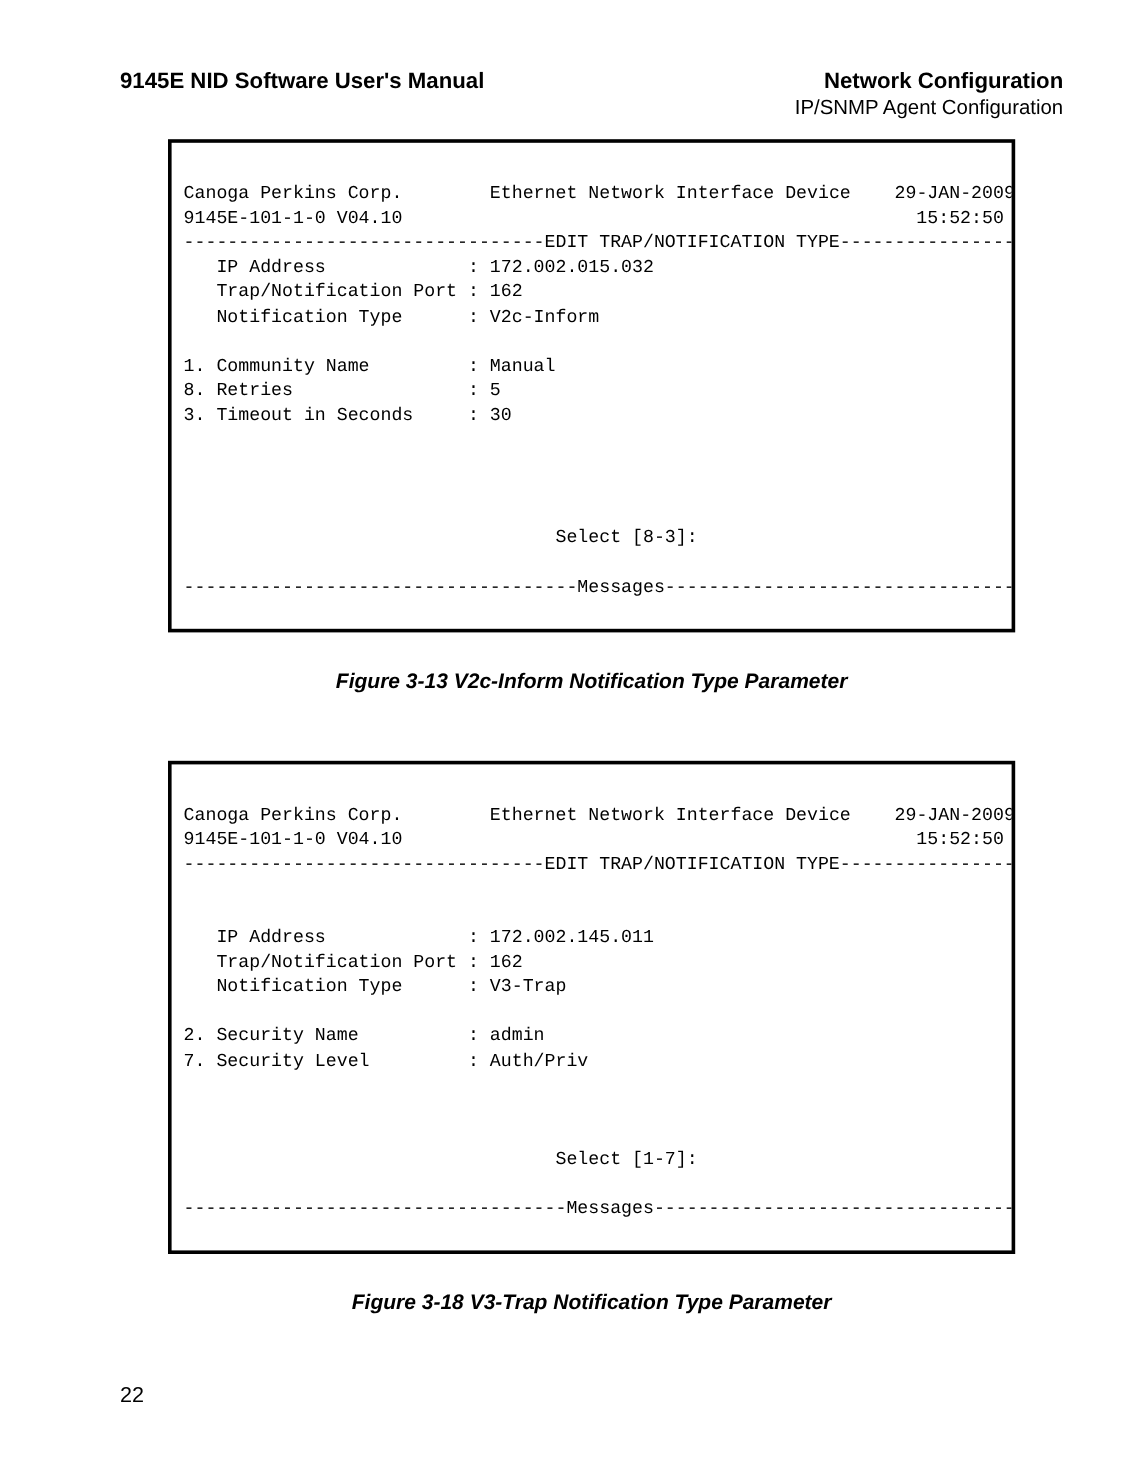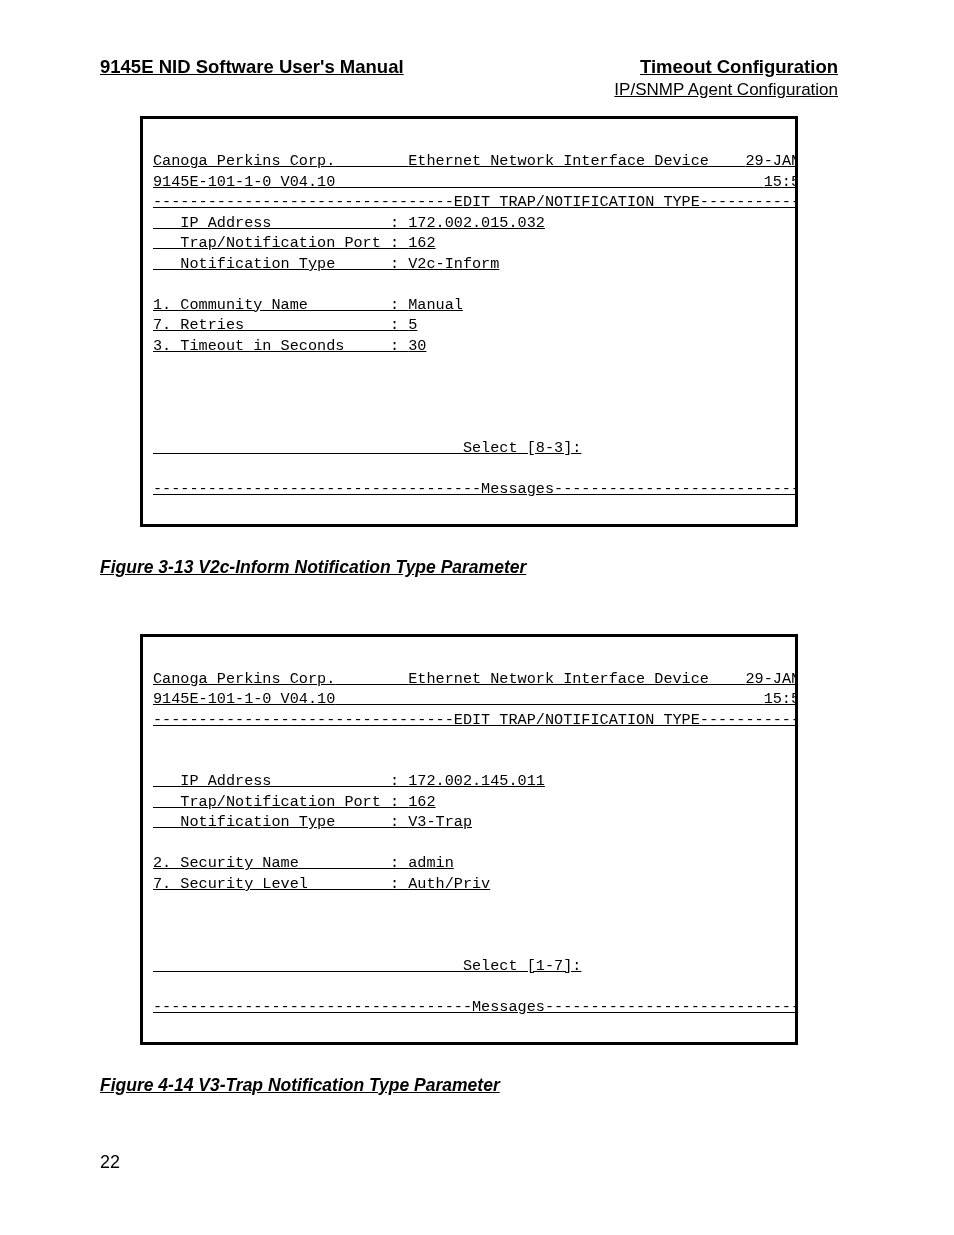--- a/index.html
+++ b/index.html
@@ -8,23 +8,22 @@
       padding: 0;
       width: 954px;
       height: 1235px;
       font-family: Arial, Helvetica, sans-serif;
       background: white;
       color: black;
       box-sizing: border-box;
       position: relative;
     }
     .page {
-      padding: 56px 116px 0 100px;
+      padding: 56px 68px 0 100px;
       box-sizing: border-box;
-      text-decoration: underline;
     }
     .header-row {
       display: flex;
       justify-content: space-between;
       font-weight: bold;
       font-size: 18.5px;
       margin-bottom: 2px;
     }
     .subheader-row {
       text-align: right;
@@ -35,53 +34,53 @@
       border: 3px solid black;
       font-family: "Courier New", Courier, monospace;
       font-size: 15.2px;
       line-height: 1.35;
       white-space: pre;
       padding: 32px 10px 24px 10px;
       margin: 0 40px;
       overflow: hidden;
     }
     .caption {
-      text-align: left;
+      text-align: center;
       font-weight: bold;
       font-style: italic;
       font-size: 17.5px;
       margin: 30px 0 56px 0;
     }
     .page-number {
       position: absolute;
       bottom: 62px;
       left: 100px;
       font-size: 18px;
     }
   </style>
 </head>
 <body>
 
 <div class="page">
 
   <div class="header-row">
     <span>9145E NID Software User's Manual</span>
-    <span>Timeout Configuration</span>
+    <span>Network Configuration</span>
   </div>
   <div class="subheader-row">IP/SNMP Agent Configuration</div>
 
   <div class="terminal"><span>Canoga Perkins Corp.</span>        <span>Ethernet Network Interface Device</span>    <span>29-JAN-2009</span>
 <span>9145E-101-1-0 V04.10</span>                                               <span>15:52:50</span>
 <span>---------------------------------EDIT TRAP/NOTIFICATION TYPE------------------</span>
 <span>   IP Address             :</span> <span>172.002.015.032</span>
 <span>   Trap/Notification Port :</span> <span>162</span>
 <span>   Notification Type      :</span> <span>V2c-Inform</span>
 
 <span>1. Community Name         :</span> <span>Manual</span>
-<span>7. Retries                :</span> <span>5</span>
+<span>8. Retries                :</span> <span>5</span>
 <span>3. Timeout in Seconds     :</span> <span>30</span>
 
 
 
 
 <span>                                  Select [8-3]:</span>
 
 <span>------------------------------------Messages-----------------------------------</span>
 </div>
 
@@ -99,17 +98,17 @@
 <span>2. Security Name          :</span> <span>admin</span>
 <span>7. Security Level         :</span> <span>Auth/Priv</span>
 
 
 
 <span>                                  Select [1-7]:</span>
 
 <span>-----------------------------------Messages------------------------------------</span>
 </div>
 
-  <div class="caption">Figure 4-14  V3-Trap Notification Type Parameter</div>
+  <div class="caption">Figure 3-18  V3-Trap Notification Type Parameter</div>
 
   <div class="page-number">22</div>
 
 </div>
 
 </body></html>

